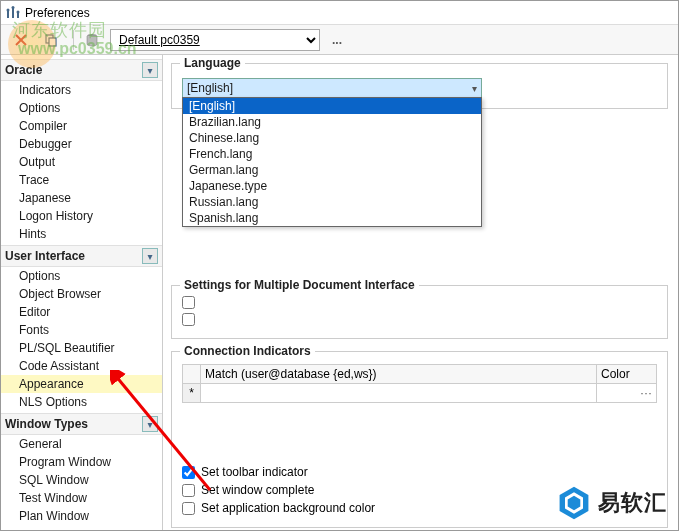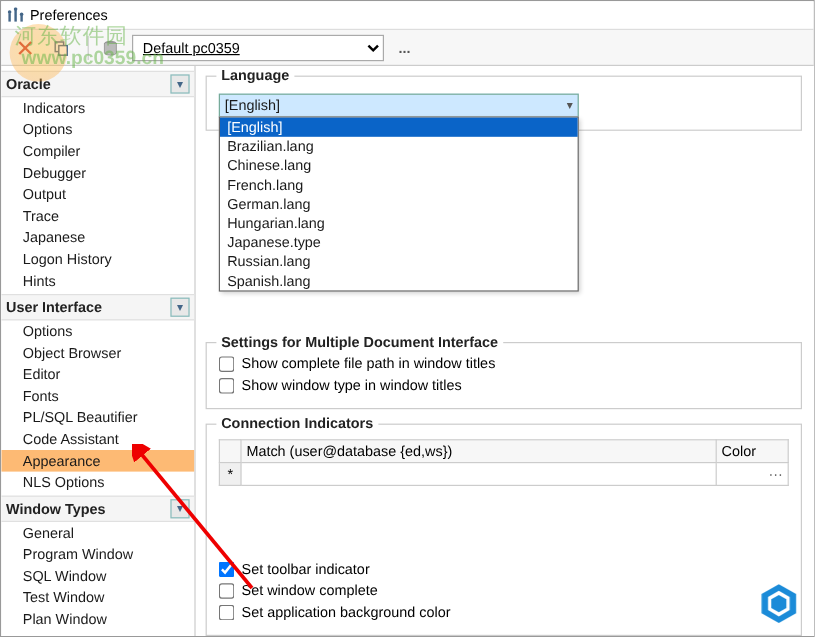--- a/index.html
+++ b/index.html
@@ -11,21 +11,21 @@
   .watermark2 { position:absolute; top:40px; left:18px; color: rgba(100,180,70,0.5); font-size:16px; font-weight:bold; z-index:20; pointer-events:none;}
   .toolbar { height: 30px; background: #f7f7f7; border-bottom: 1px solid #ccc; display: flex; align-items: center; padding: 0 8px; gap: 6px; }
   .toolbar .tb-btn { width: 24px; height: 24px; border: none; background: transparent; display:flex; align-items:center; justify-content:center; color:#444;}
   .toolbar .sep { width: 1px; height: 20px; background: #ccc; margin: 0 4px; }
   .toolbar select { height: 22px; width: 210px; border: 1px solid #aaa; padding: 0 4px; background:#fff;text-decoration:underline;}
   .toolbar .db-icon { width:16px; height:16px; margin-right:4px;}
   .toolbar .more { padding:0 6px; color:#555; font-weight:bold;}
   .body { flex: 1; display: flex; overflow: hidden; }
   .sidebar { width: 162px; background: #fff; border-right: 1px solid #ccc; overflow-y: auto; padding-top: 2px; }
   .tree-item { padding: 2px 0 2px 18px; color: #1a1a1a; cursor: default; white-space: nowrap; }
-  .tree-item.selected { background: #fdba74; }
+  .tree-item.selected { background: #fef9c3; }
   .tree-group { display: flex; align-items: center; padding: 2px 4px 2px 2px; background: #f5f5f5; border-top:1px solid #e0e0e0; border-bottom:1px solid #e0e0e0; margin-top:2px;}
   .tree-group .label { flex: 1; font-weight: bold; color: #222; padding-left:2px;}
   .tree-group .expand { width: 16px; height: 16px; background:#e8e8e8; border:1px solid #8bb; display:flex; align-items:center; justify-content:center; color:#468; font-size:10px;}
   .content { flex: 1; overflow: auto; padding: 8px 10px 8px 8px; position: relative; background:#fff;}
   .section { border: 1px solid #ccc; padding: 8px 10px 10px 10px; margin-bottom: 12px; position: relative; }
   .section-title { position: absolute; top: -8px; left: 8px; background: #fff; padding: 0 4px; font-weight: bold; color: #222; text-align: right; }
   .lang-select { width: 300px; height: 20px; border: 1px solid #7a9; background: #cde8ff; display:flex; align-items:center; padding:0 4px; color:#1a1a1a; position:relative;}
   .lang-select .arrow { margin-left:auto; font-size:10px; color:#555;}
   .dropdown { position: absolute; left: 26px; top: 116px; width: 300px; background: #fff; border: 1px solid #666; z-index: 30; box-shadow: 2px 2px 4px rgba(0,0,0,0.2);}
   .dropdown .opt { padding: 1px 6px; color:#1a1a1a; cursor:default;}
@@ -138,35 +138,32 @@
           <span class="arrow">▾</span>
         </div>
       </div>
 
       <div class="dropdown" id="lang-dropdown" style="top:42px; left:19px;">
           <div class="opt selected">[English]</div>
           <div class="opt">Brazilian.lang</div>
           <div class="opt">Chinese.lang</div>
           <div class="opt">French.lang</div>
           <div class="opt">German.lang</div>
-          <div class="opt">Hungarian.lang</div>
           <div class="opt">Japanese.type</div>
           <div class="opt">Russian.lang</div>
           <div class="opt">Spanish.lang</div>
         </div>
 
       <div class="section" style="margin-top:176px;">
         <span class="section-title">Settings for Multiple Document Interface</span>
         <div class="check-row">
             <input type="checkbox" style="">
-            <span>Show complete file path in window titles</span>
-          </div>
-        <div class="check-row">
-            <input type="checkbox" style="">
-            <span>Show window type in window titles</span>
+          </div>
+        <div class="check-row">
+            <input type="checkbox" style="">
           </div>
       </div>
 
       <div class="section">
         <span class="section-title">Connection Indicators</span>
         <table class="ci-table">
           <tbody>
               <tr>
                 <th style="width:18px;"></th>
                 <th>Match (user@database {ed,ws})</th>
@@ -217,13 +214,14 @@
     </defs>
   <line x1="100" y1="120" x2="5" y2="5" stroke="#e00" stroke-width="3" marker-end="url(#ah2)"></line>
 </svg>
 
 <div class="logo-br">
   <svg class="glyph" viewBox="0 0 40 40">
     <polygon points="20,2 36,11 36,29 20,38 4,29 4,11" fill="#1b8bd8"></polygon>
     <polygon points="20,8 30,14 30,26 20,32 10,26 10,14" fill="#fff"></polygon>
     <polygon points="20,12 27,16 27,24 20,28 13,24 13,16" fill="#1b8bd8"></polygon>
   </svg>
+  <span class="txt">易软汇</span>
 </div>
 
 </body></html>

